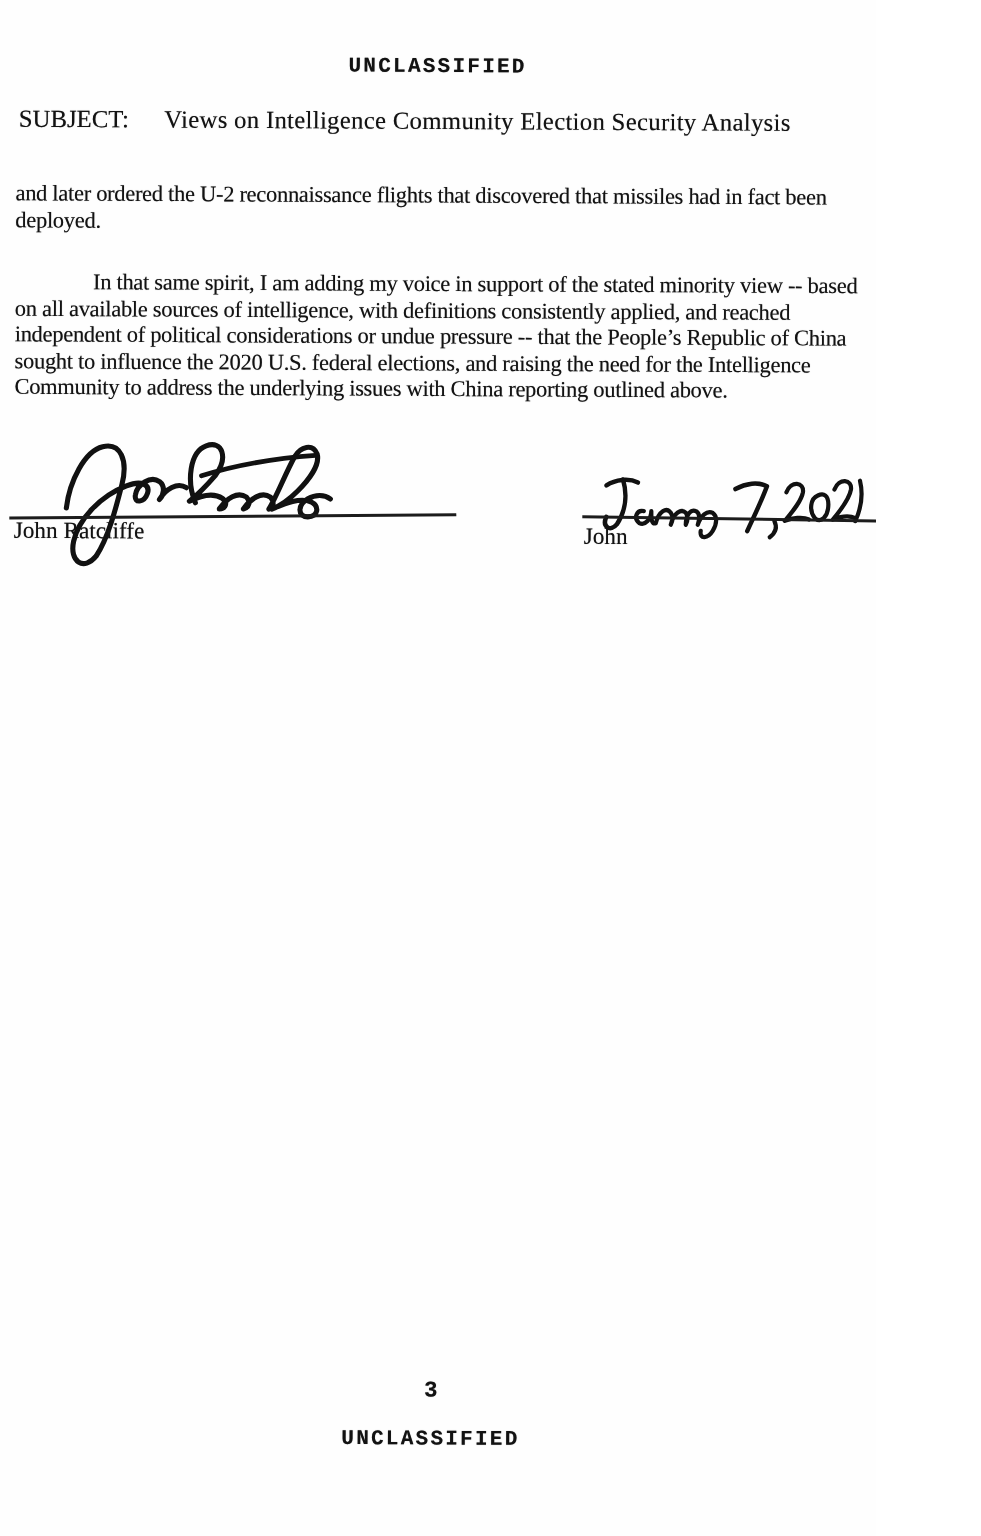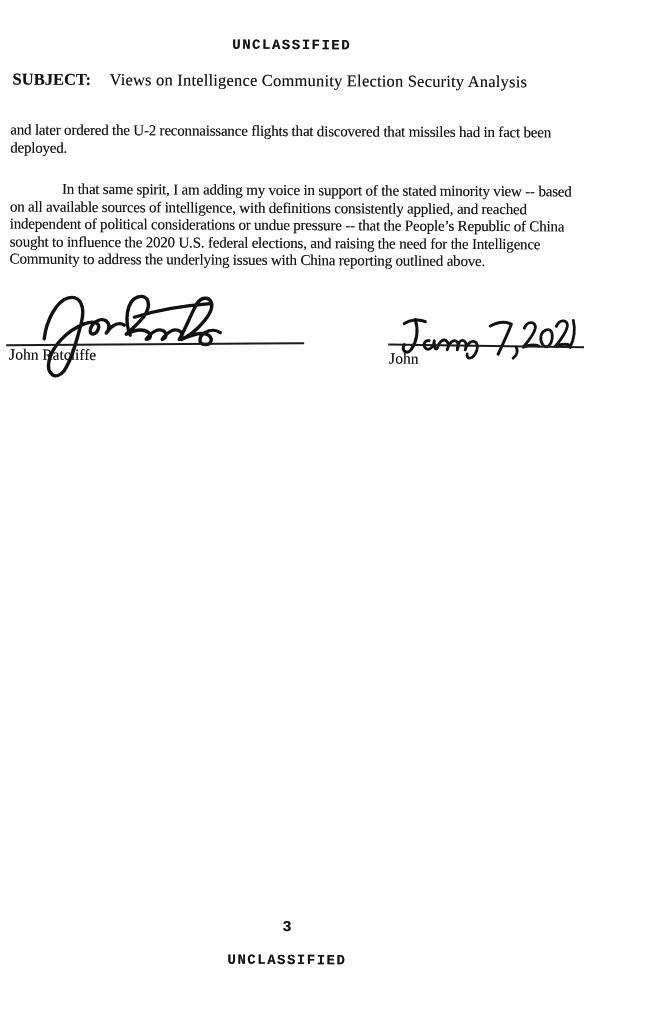--- a/index.html
+++ b/index.html
@@ -38,21 +38,21 @@
     letter-spacing: 1.5px;
     font-weight: bold;
   }
   .classification.top { top: 37px; }
   .classification.bottom { top: 952px; }
   .subject-label {
     position: absolute;
     left: 13px;
     top: 71px;
     font-size: 16.5px;
-    font-weight: bold;
+    font-weight: normal;
     white-space: nowrap;
   }
   .subject-text {
     position: absolute;
     left: 110px;
     top: 71px;
     font-size: 16.5px;
     letter-spacing: 0.2px;
     white-space: nowrap;
   }

